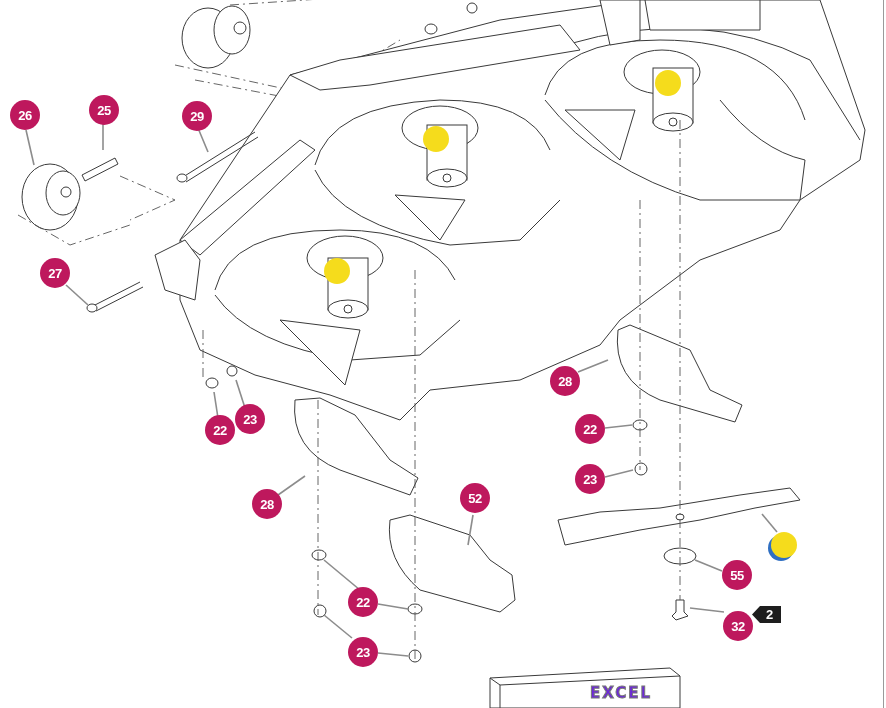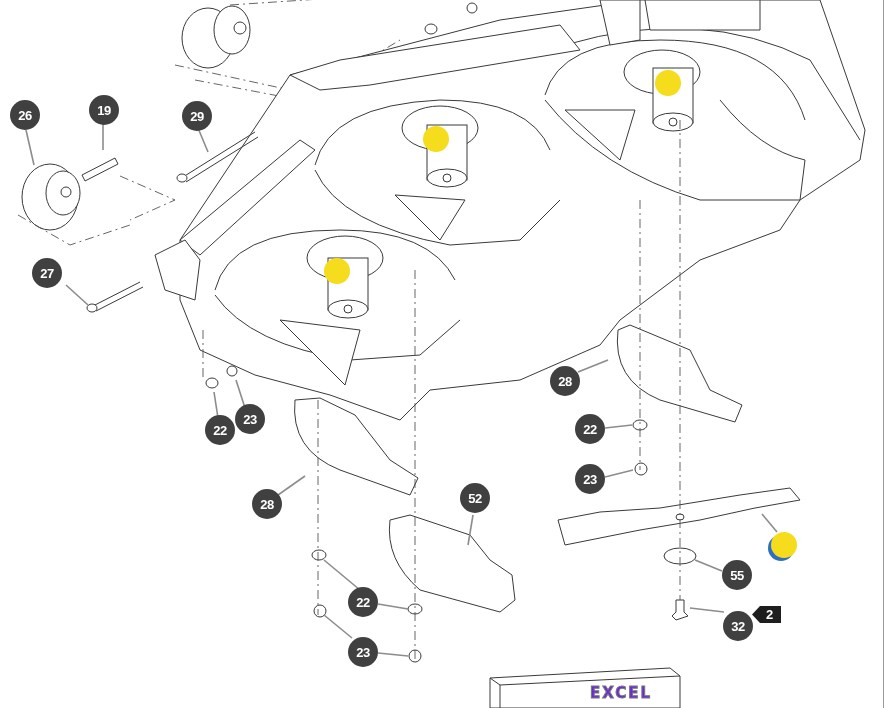--- a/index.html
+++ b/index.html
@@ -3,21 +3,21 @@
 <meta charset="utf-8">
 <style>
   html,body{margin:0;padding:0;background:#ffffff;}
   body{width:886px;height:708px;overflow:hidden;position:relative;font-family:"Liberation Sans",sans-serif;}
   #stage{position:absolute;left:0;top:0;width:886px;height:708px;}
   svg{position:absolute;left:0;top:0;}
   .ln{fill:none;stroke:#3a3a3a;stroke-width:1;}
   .lf{fill:#ffffff;stroke:#3a3a3a;stroke-width:1;}
   .dash{fill:none;stroke:#555;stroke-width:0.9;stroke-dasharray:9 4 2 4;}
   .arrow{stroke:#8c8c8c;stroke-width:1.6;fill:none;}
-  .callout{position:absolute;width:30px;height:30px;border-radius:50%;background:#404040;color:#ffffff;font-weight:bold;font-size:13px;display:flex;align-items:center;justify-content:center;letter-spacing:-0.5px;cursor:pointer;}
+  .callout{position:absolute;width:30px;height:30px;border-radius:50%;background:#be185d;color:#ffffff;font-weight:bold;font-size:13px;display:flex;align-items:center;justify-content:center;letter-spacing:-0.5px;cursor:pointer;}
   .marker{position:absolute;border-radius:50%;background:#f5dc1c;}
   .marker.ring{box-shadow:-3px 3px 0 0 #2f6fc2;}
   .qtytag{position:absolute;height:17px;background:#1e1e1e;color:#ffffff;font-weight:bold;font-size:13px;display:flex;align-items:center;justify-content:center;padding:0 8px 0 14px;clip-path:polygon(8px 0,100% 0,100% 100%,8px 100%,0 50%);}
   .frame-edge{position:absolute;left:883px;top:0;width:1px;height:708px;background:#9a9a9a;}
   .brand{position:absolute;font-family:"DejaVu Sans",sans-serif;font-weight:bold;font-size:15px;letter-spacing:2px;color:#6d28d9;-webkit-text-stroke:1px #777;}
 </style>
 </head>
 <body>
 
 <div id="stage">
@@ -137,23 +137,23 @@
 </svg>
 
 <div class="frame-edge"></div>
 
 <div class="marker" style="left:655px;top:70px;width:26px;height:26px;"></div>
 <div class="marker" style="left:423px;top:126px;width:26px;height:26px;"></div>
 <div class="marker" style="left:324px;top:258px;width:26px;height:26px;"></div>
 <div class="marker ring" style="left:771px;top:532px;width:26px;height:26px;"></div>
 
 <div class="callout" style="left:10px;top:100px;">26</div>
-<div class="callout" style="left:89px;top:95px;">19</div>
+<div class="callout" style="left:89px;top:95px;">25</div>
 <div class="callout" style="left:182px;top:101px;">29</div>
-<div class="callout" style="left:32px;top:258px;">27</div>
+<div class="callout" style="left:40px;top:258px;">27</div>
 <div class="callout" style="left:205px;top:415px;">22</div>
 <div class="callout" style="left:235px;top:404px;">23</div>
 <div class="callout" style="left:252px;top:489px;">28</div>
 <div class="callout" style="left:550px;top:366px;">28</div>
 <div class="callout" style="left:575px;top:414px;">22</div>
 <div class="callout" style="left:575px;top:464px;">23</div>
 <div class="callout" style="left:460px;top:483px;">52</div>
 <div class="callout" style="left:348px;top:587px;">22</div>
 <div class="callout" style="left:348px;top:637px;">23</div>
 <div class="callout" style="left:722px;top:560px;">55</div>

